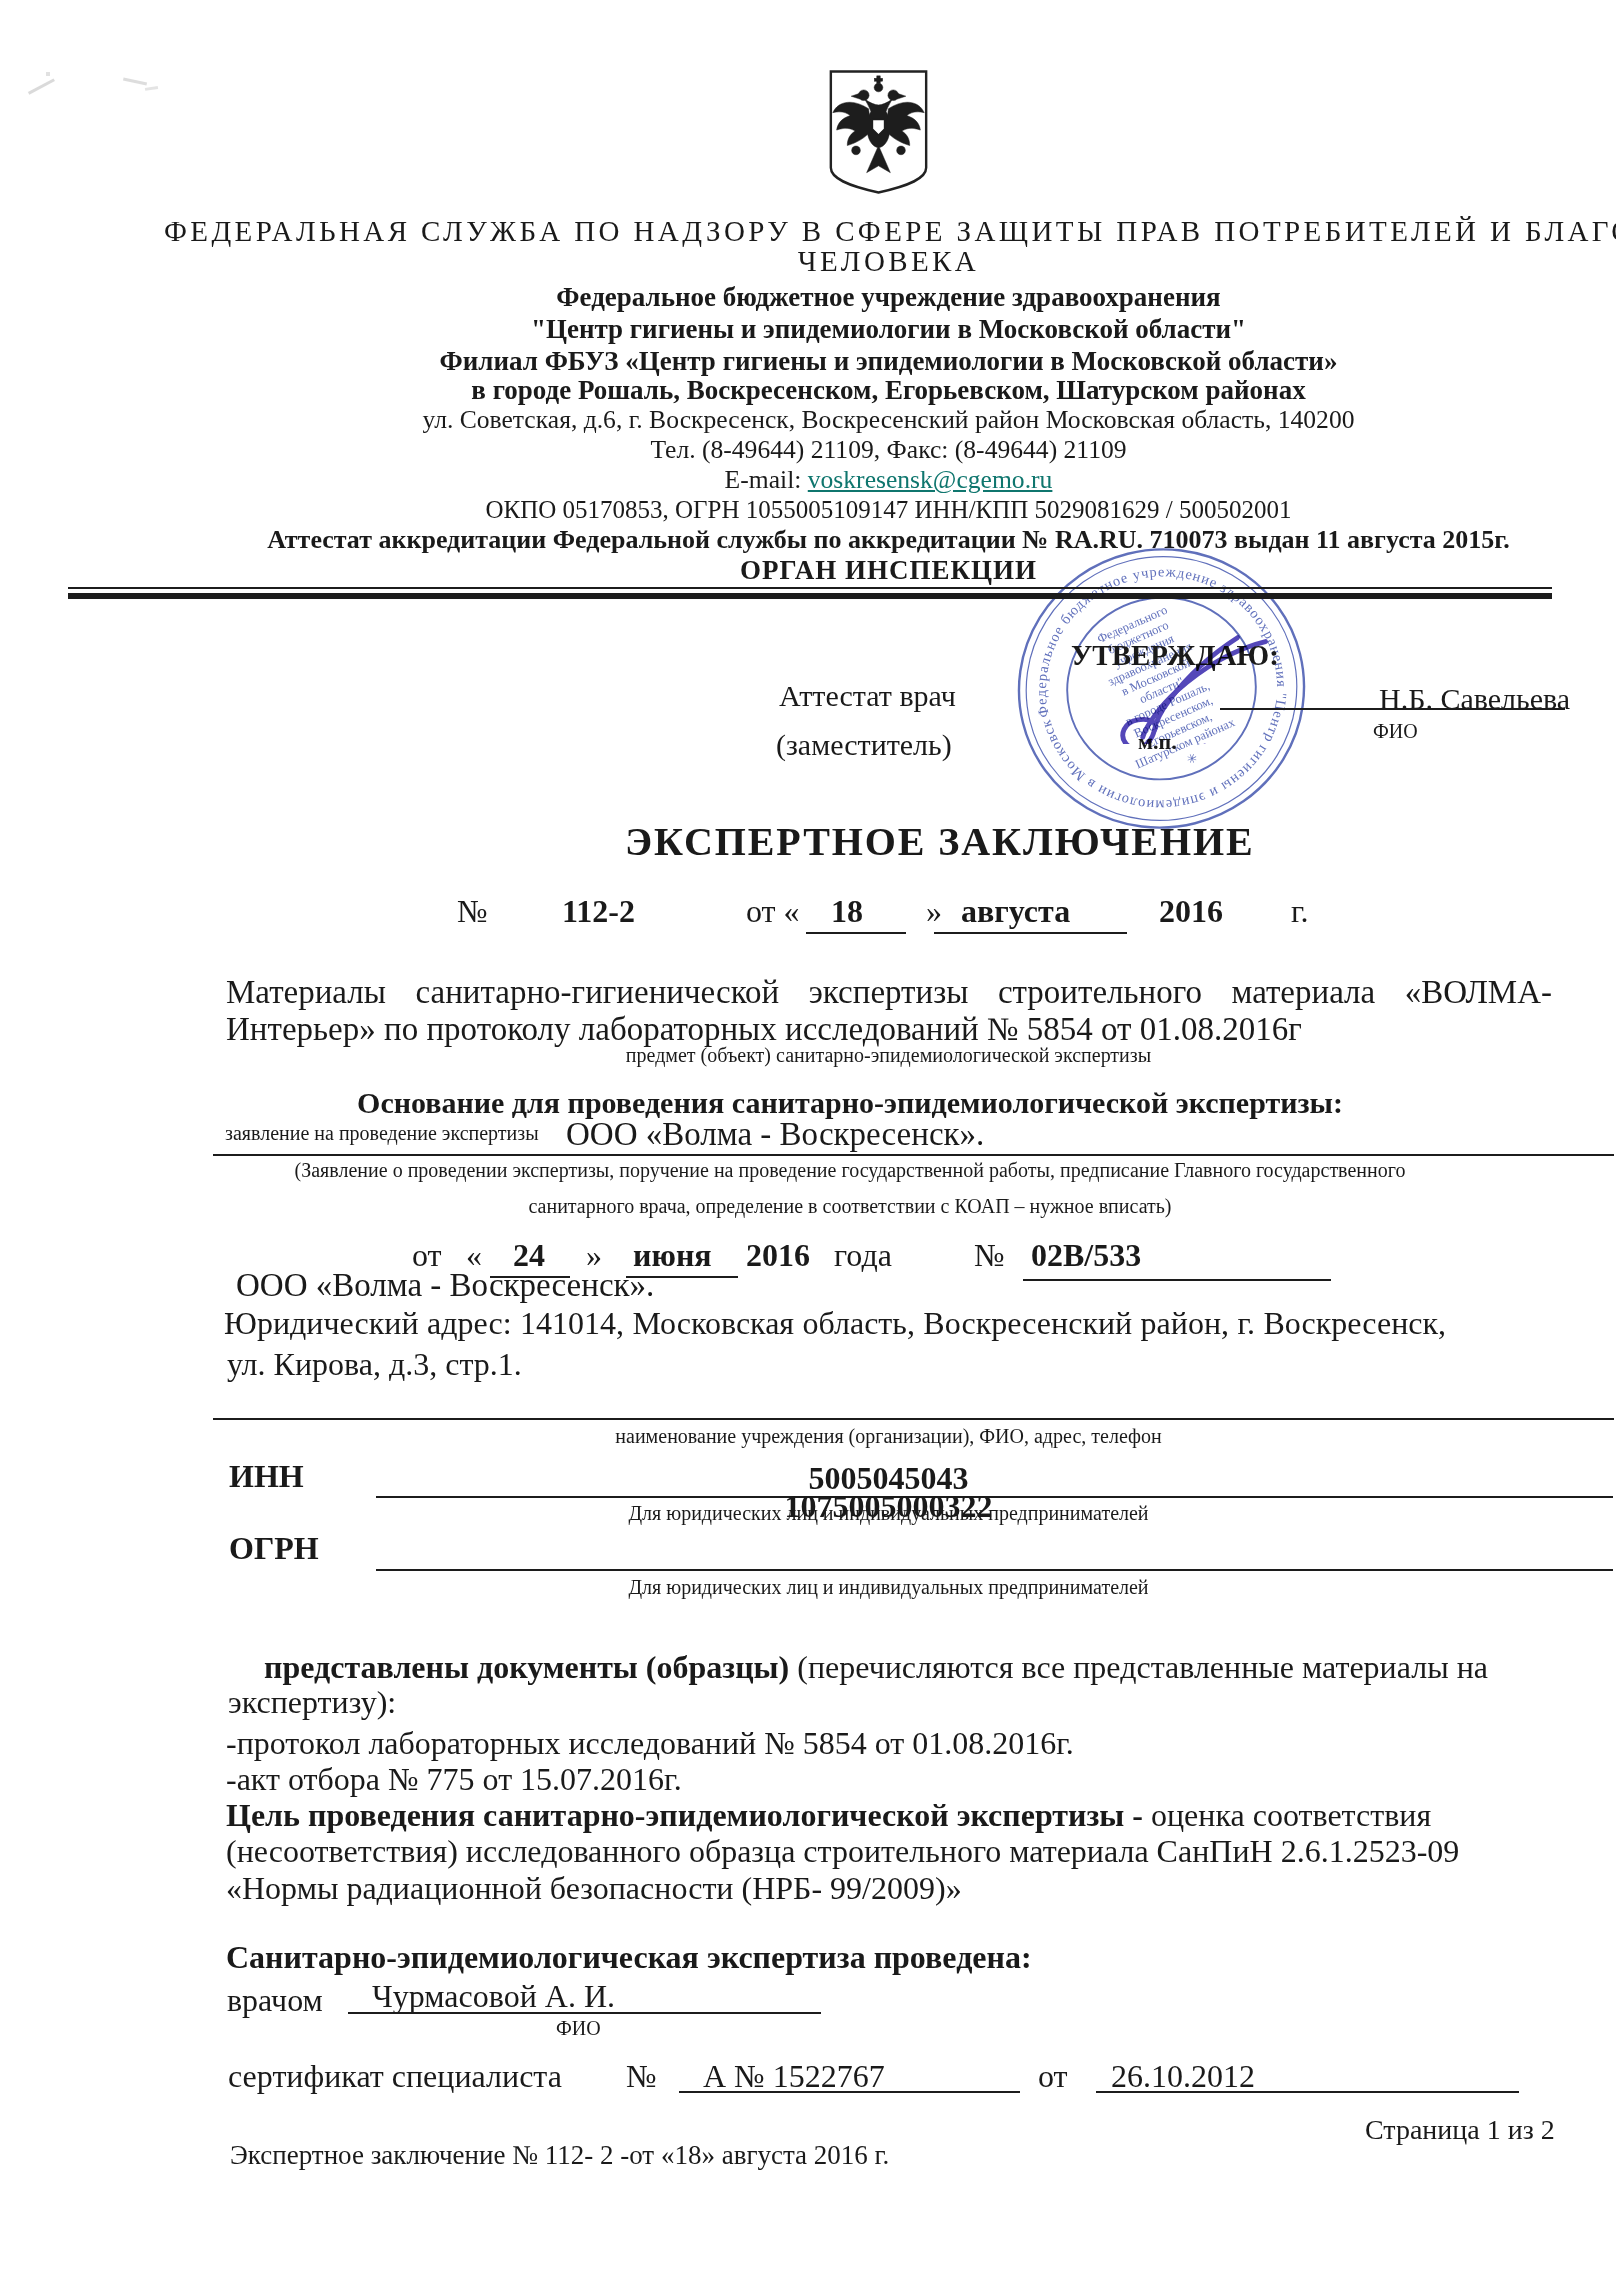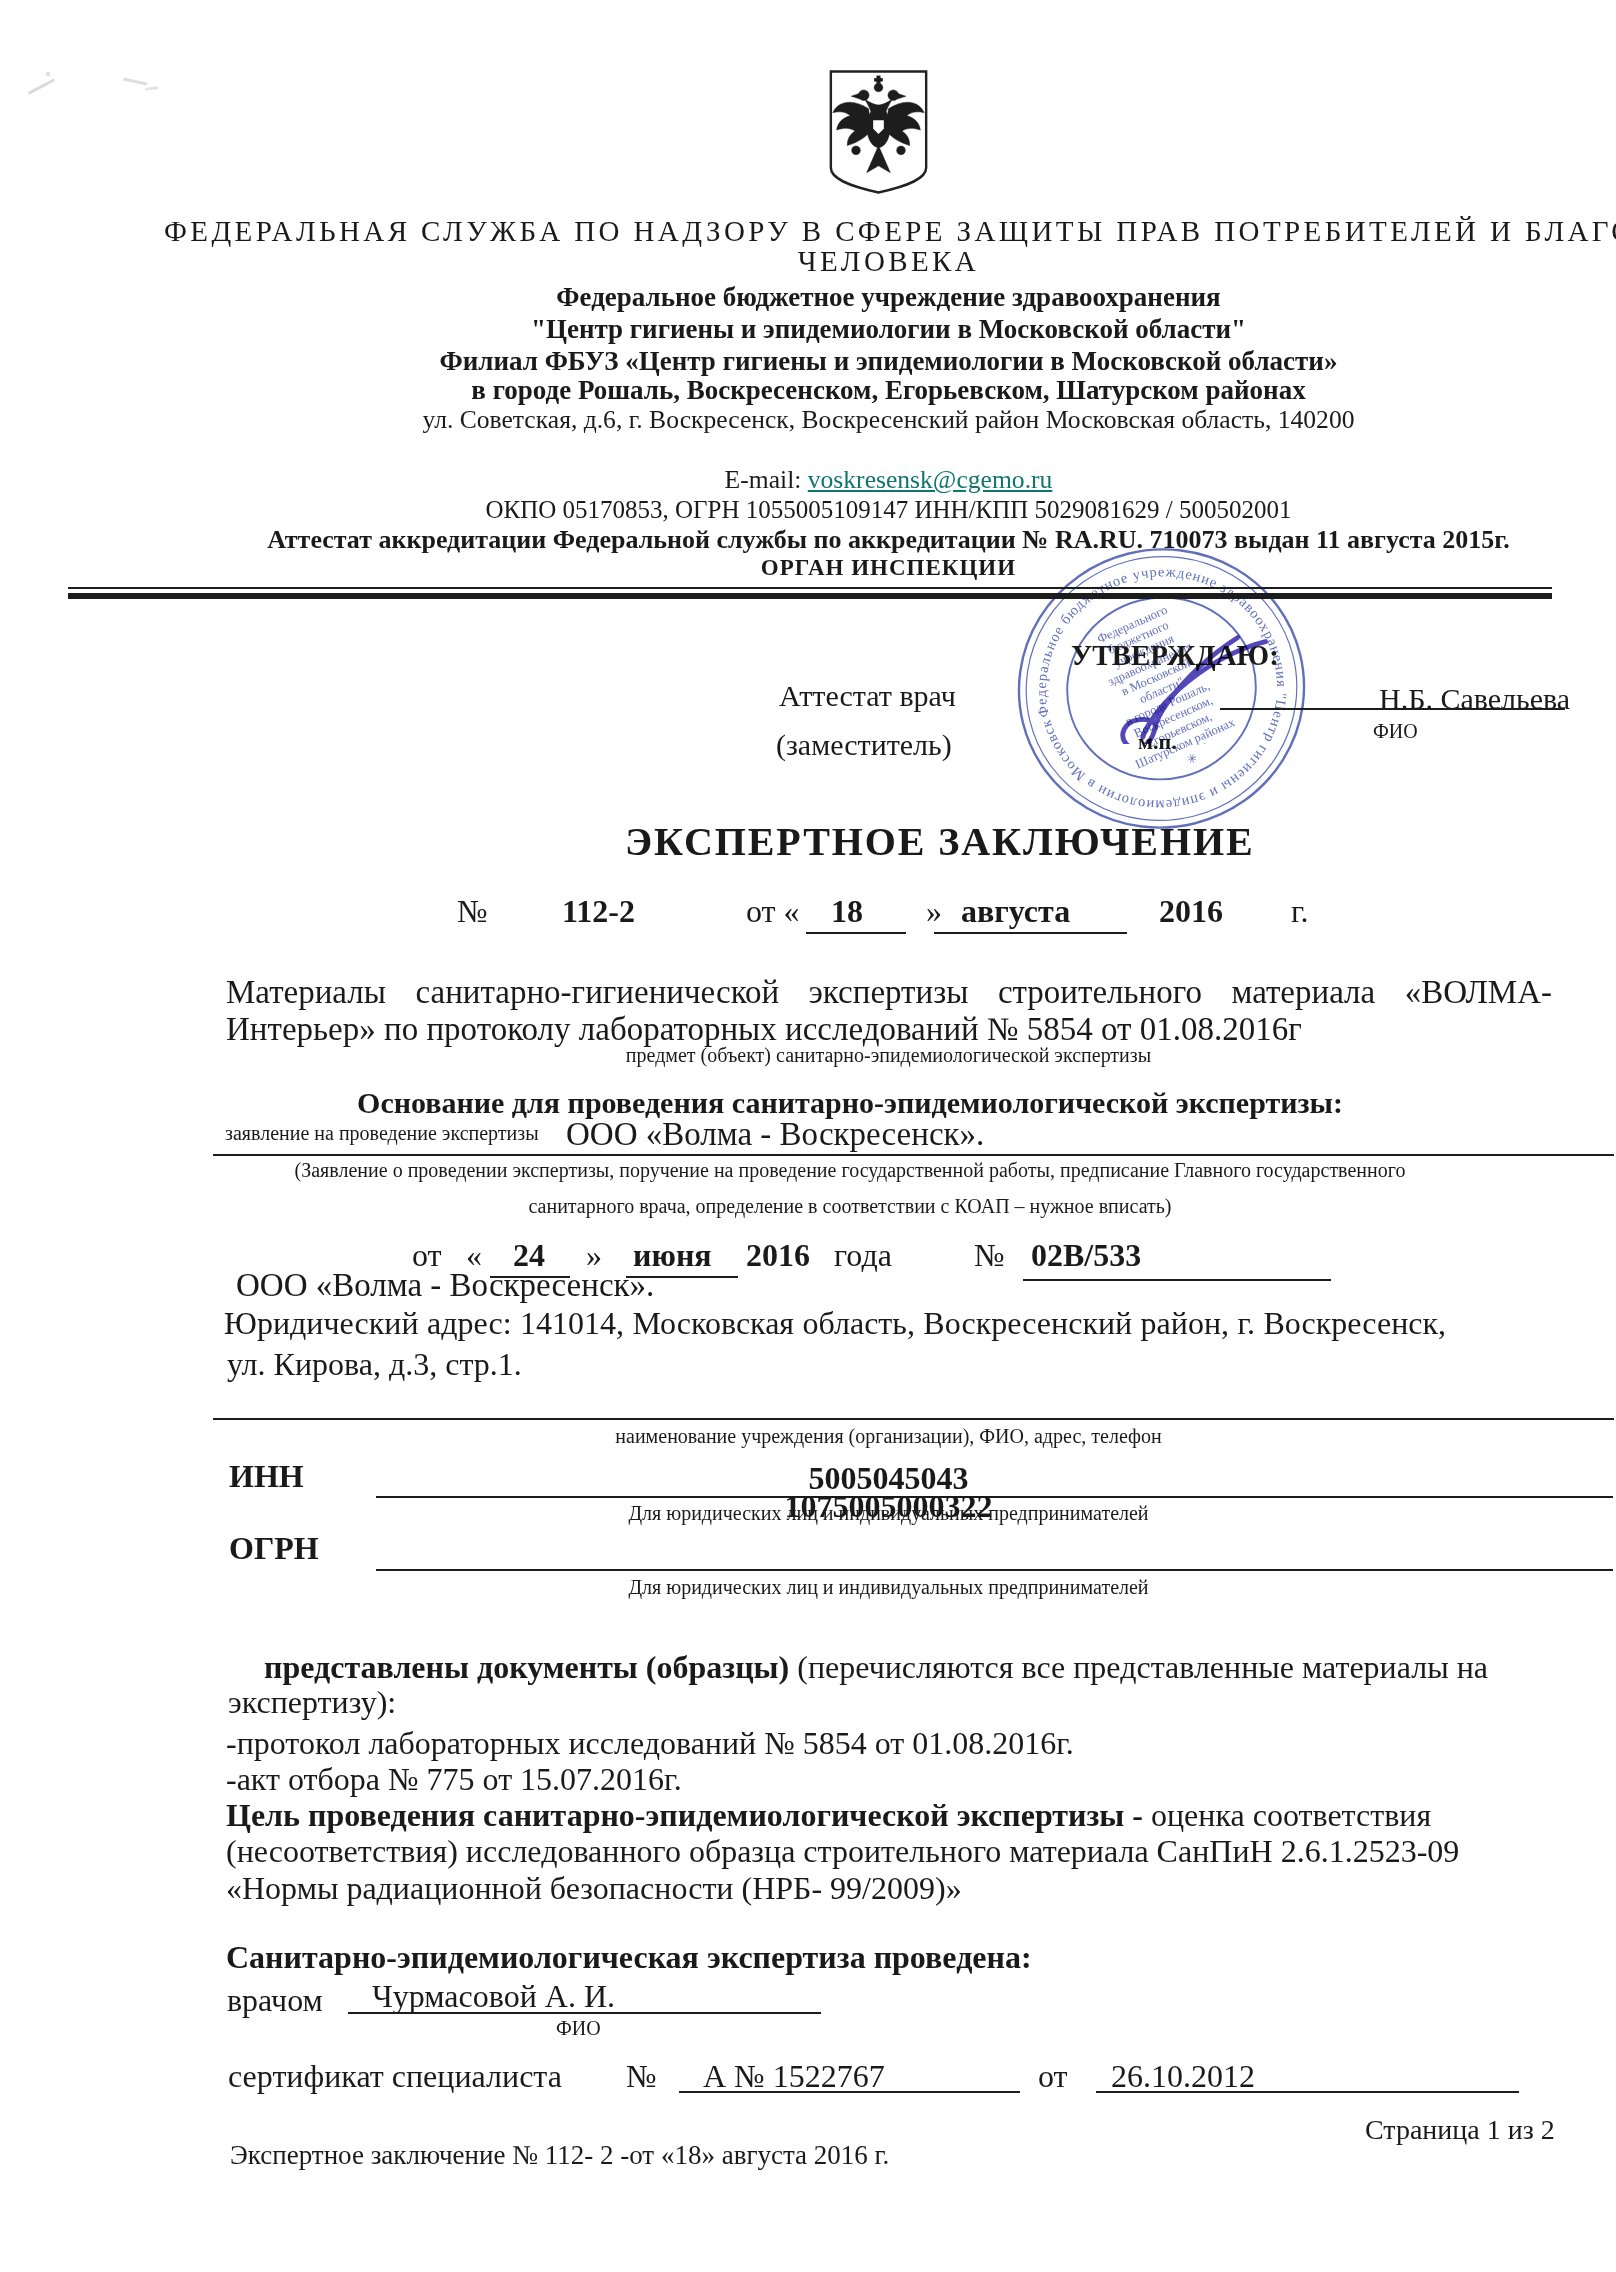--- a/index.html
+++ b/index.html
@@ -50,26 +50,27 @@
     </g>
   </svg>
 
   <div class="band" style="top:215px;font-size:29px;letter-spacing:3.4px;">ФЕДЕРАЛЬНАЯ СЛУЖБА ПО НАДЗОРУ В СФЕРЕ ЗАЩИТЫ ПРАВ ПОТРЕБИТЕЛЕЙ И БЛАГОПОЛУЧИЯ</div>
   <div class="band" style="top:245px;font-size:29px;letter-spacing:3.4px;">ЧЕЛОВЕКА</div>
   <div class="band b" style="top:282px;font-size:27px;">Федеральное бюджетное учреждение здравоохранения</div>
   <div class="band b" style="top:314px;font-size:27px;">"Центр гигиены и эпидемиологии в Московской области"</div>
   <div class="band b" style="top:346px;font-size:27px;">Филиал ФБУЗ «Центр гигиены и эпидемиологии в Московской области»</div>
   <div class="band b" style="top:375px;font-size:27px;">в городе Рошаль, Воскресенском, Егорьевском, Шатурском районах</div>
   <div class="band" style="top:405px;font-size:25.6px;">ул. Советская, д.6, г. Воскресенск, Воскресенский район Московская область, 140200</div>
+  <div class="band" style="top:435px;font-size:25.6px;">Тел. (8-49644) 21109, Факс:  (8-49644) 21109</div>
   <div class="band" style="top:465px;font-size:25.6px;">
     <span>E-mail: </span><a class="email" href="#">voskresensk@cgemo.ru</a>
   </div>
   <div class="band" style="top:496px;font-size:25px;">ОКПО 05170853, ОГРН 1055005109147 ИНН/КПП 5029081629 / 500502001</div>
   <div class="band b" style="top:525px;font-size:26px;">Аттестат аккредитации Федеральной службы по аккредитации № RA.RU. 710073 выдан 11 августа 2015г.</div>
-  <div class="band b" style="top:555px;font-size:23px;letter-spacing:1px;">ОРГАН ИНСПЕКЦИИ</div>
+  <div class="band b" style="top:555px;font-size:27px;letter-spacing:1px;">ОРГАН ИНСПЕКЦИИ</div>
 
   <div class="rule" style="left:68px;top:587px;width:1484px;height:2.4px;"></div>
   <div class="rule" style="left:68px;top:593px;width:1484px;height:6.3px;"></div>
 
   <div id="stampWrap">
     <svg width="309" height="299" viewBox="0 0 640 620">
       <ellipse cx="320" cy="310" rx="296" ry="288" fill="none" stroke="#4a5cb2" stroke-width="5"></ellipse>
       <ellipse cx="320" cy="310" rx="281" ry="273" fill="none" stroke="#4a5cb2" stroke-width="2.5"></ellipse>
       <ellipse cx="320" cy="310" rx="196" ry="188" fill="none" stroke="#4a5cb2" stroke-width="4"></ellipse>
       <defs>

